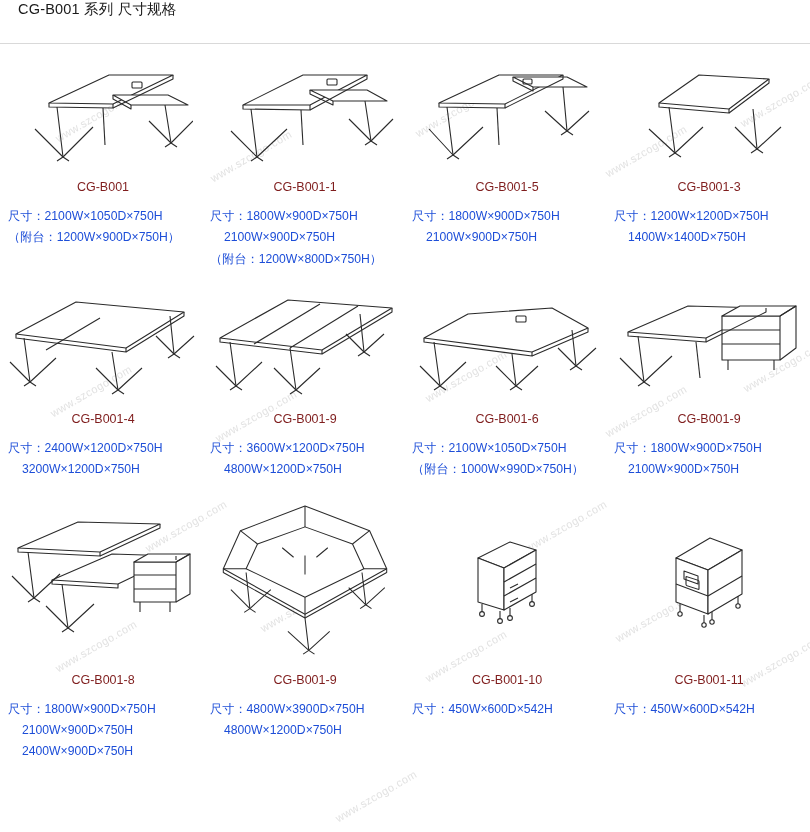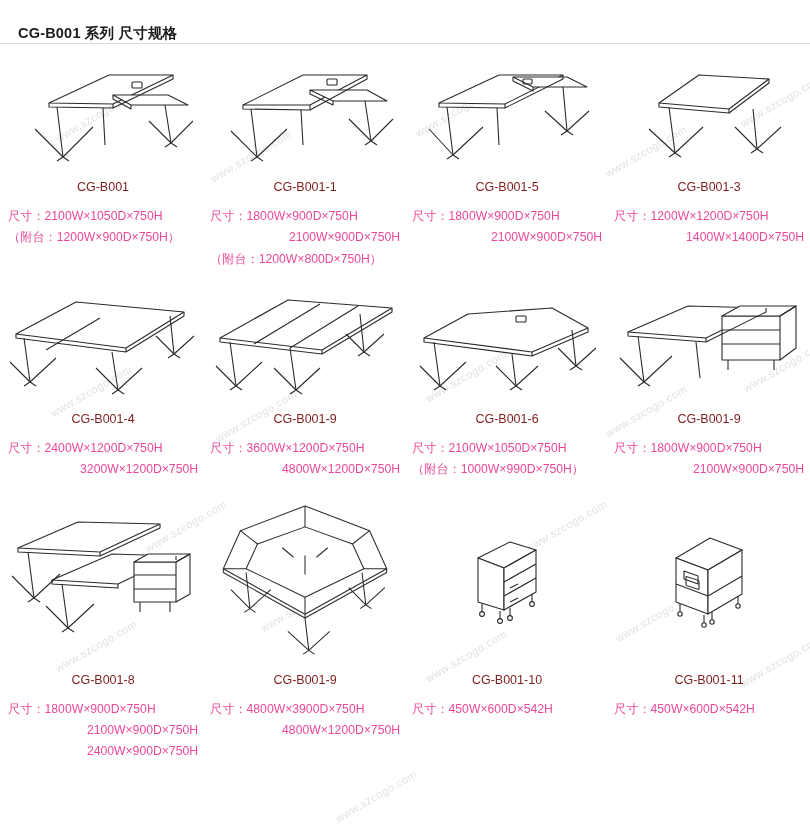--- a/index.html
+++ b/index.html
@@ -15,25 +15,24 @@
     overflow: hidden;
   }
   .page {
     position: relative;
     width: 810px;
     height: 832px;
   }
   .header {
     height: 44px;
     display: flex;
-    align-items: flex-end;
+    align-items: flex-start;
     padding-left: 18px;
     border-bottom: 1px solid #d9d9d9;
     box-sizing: border-box;
-    font-weight: bold;
   }
   .header-title {
     font-size: 14.5px;
     color: #1a1a1a;
     letter-spacing: 0.2px;
   }
   .grid {
     display: grid;
     grid-template-columns: repeat(4, 202px);
     padding: 0 2px;
@@ -59,29 +58,28 @@
   }
   .code {
     text-align: center;
     font-size: 12.5px;
     color: #7f1d1d;
     margin-top: 6px;
     margin-bottom: 12px;
   }
   .specs {
     font-size: 12.2px;
-    color: #ec4899;
+    color: #1d4ed8;
     line-height: 1.75;
   }
   .specs div {
     white-space: nowrap;
   }
   .specs .indent {
     padding-left: 14px;
-    text-align: right;
   }
   .row-a .art { height: 120px; }
   .row-b .art { height: 120px; }
   .row-c .art { height: 170px; }
 
   
   .wm {
     position: absolute;
     font-size: 11px;
     color: #e2e2e2;

